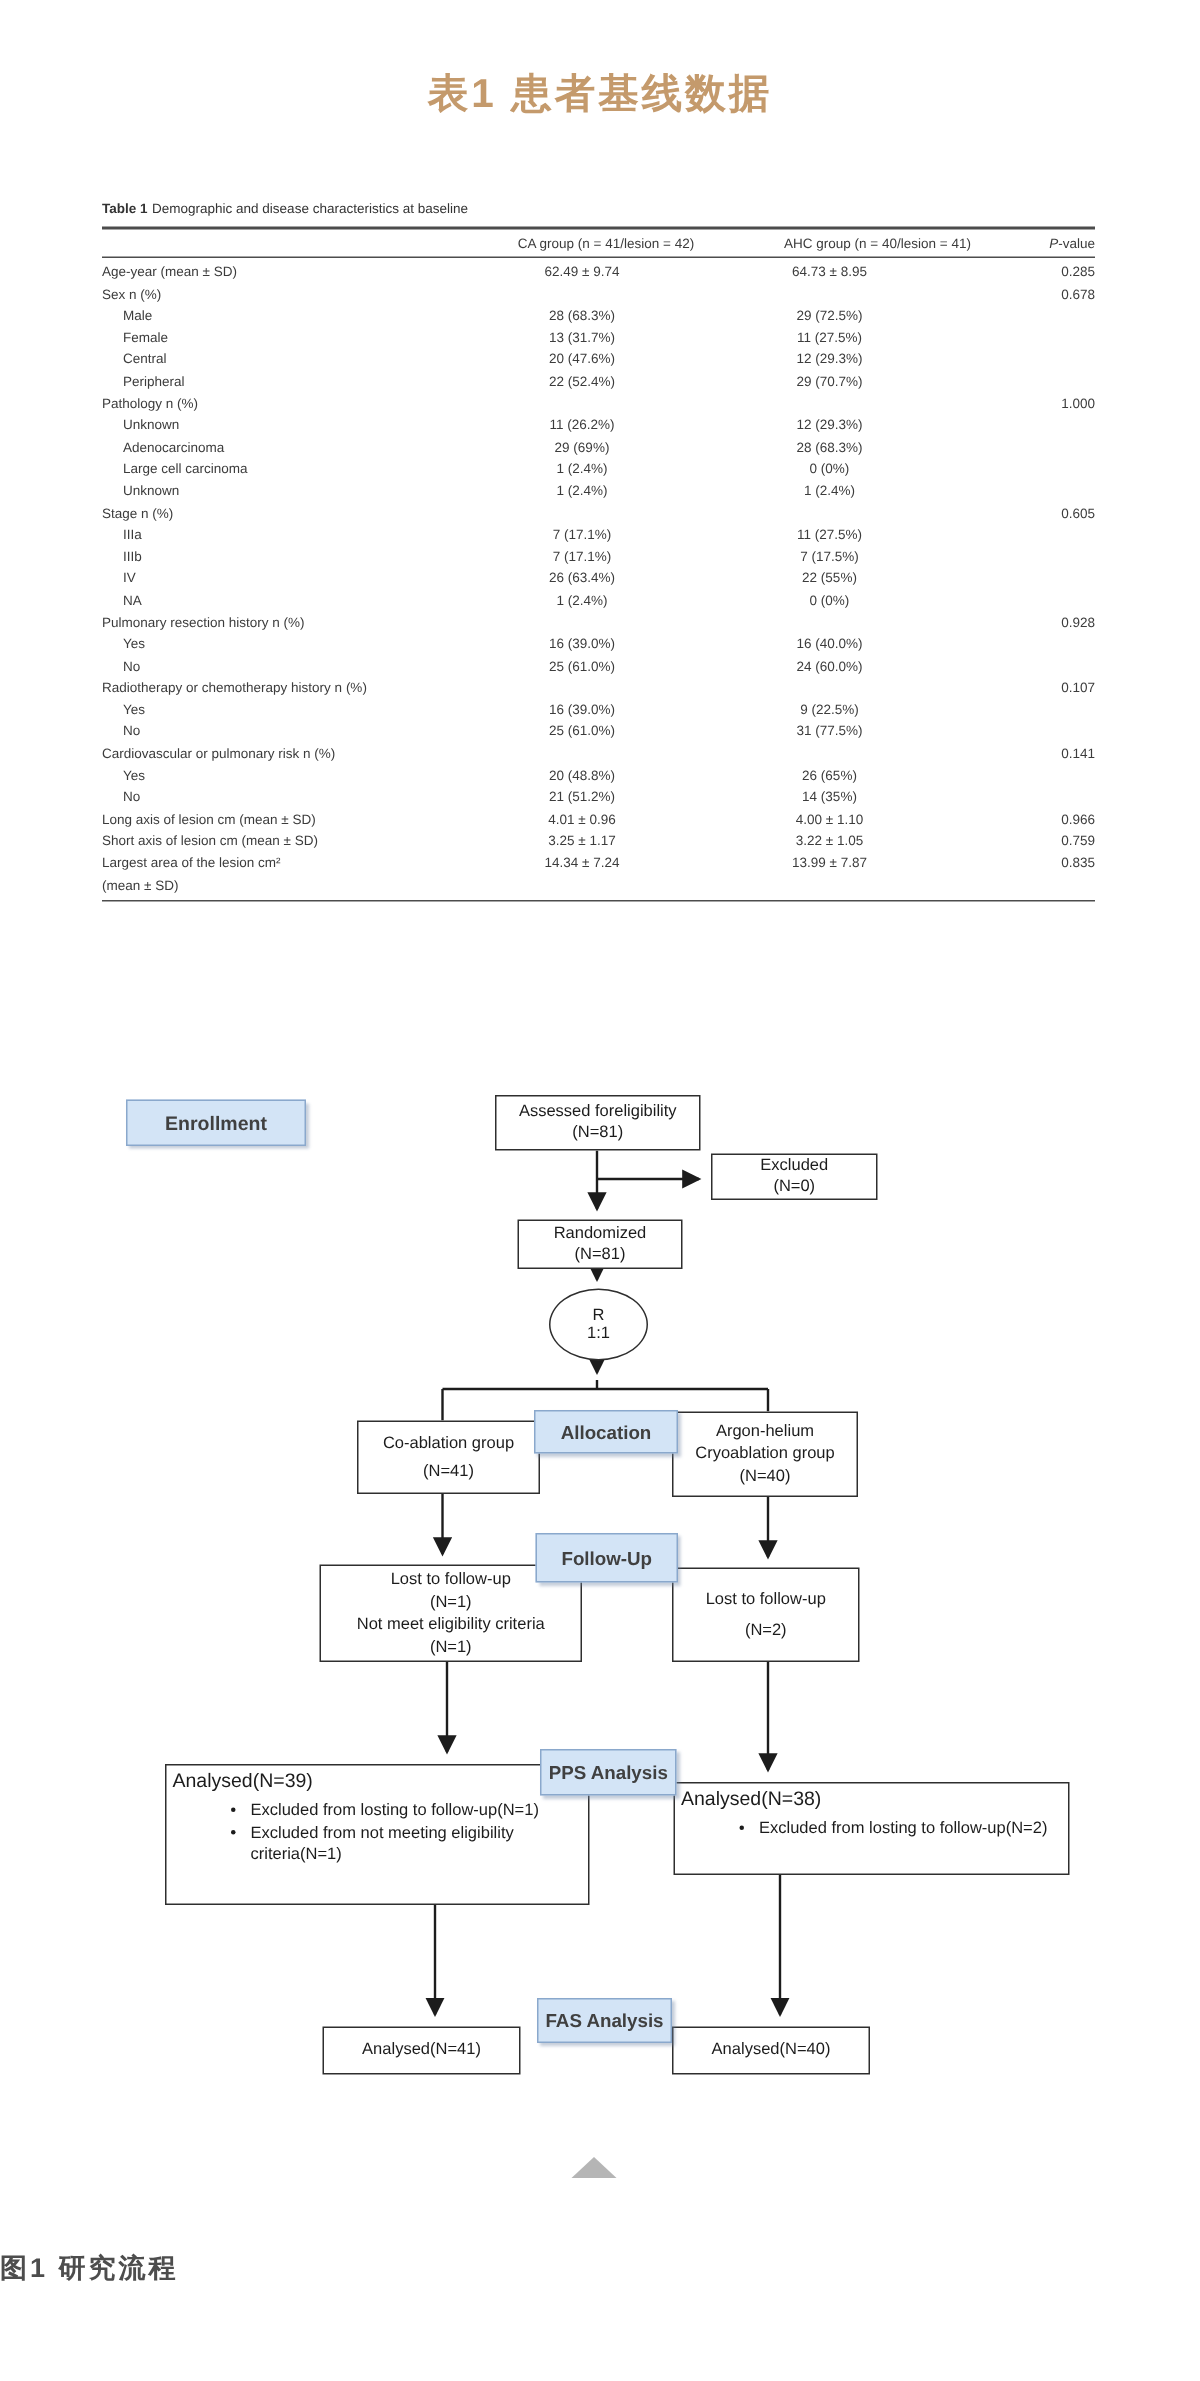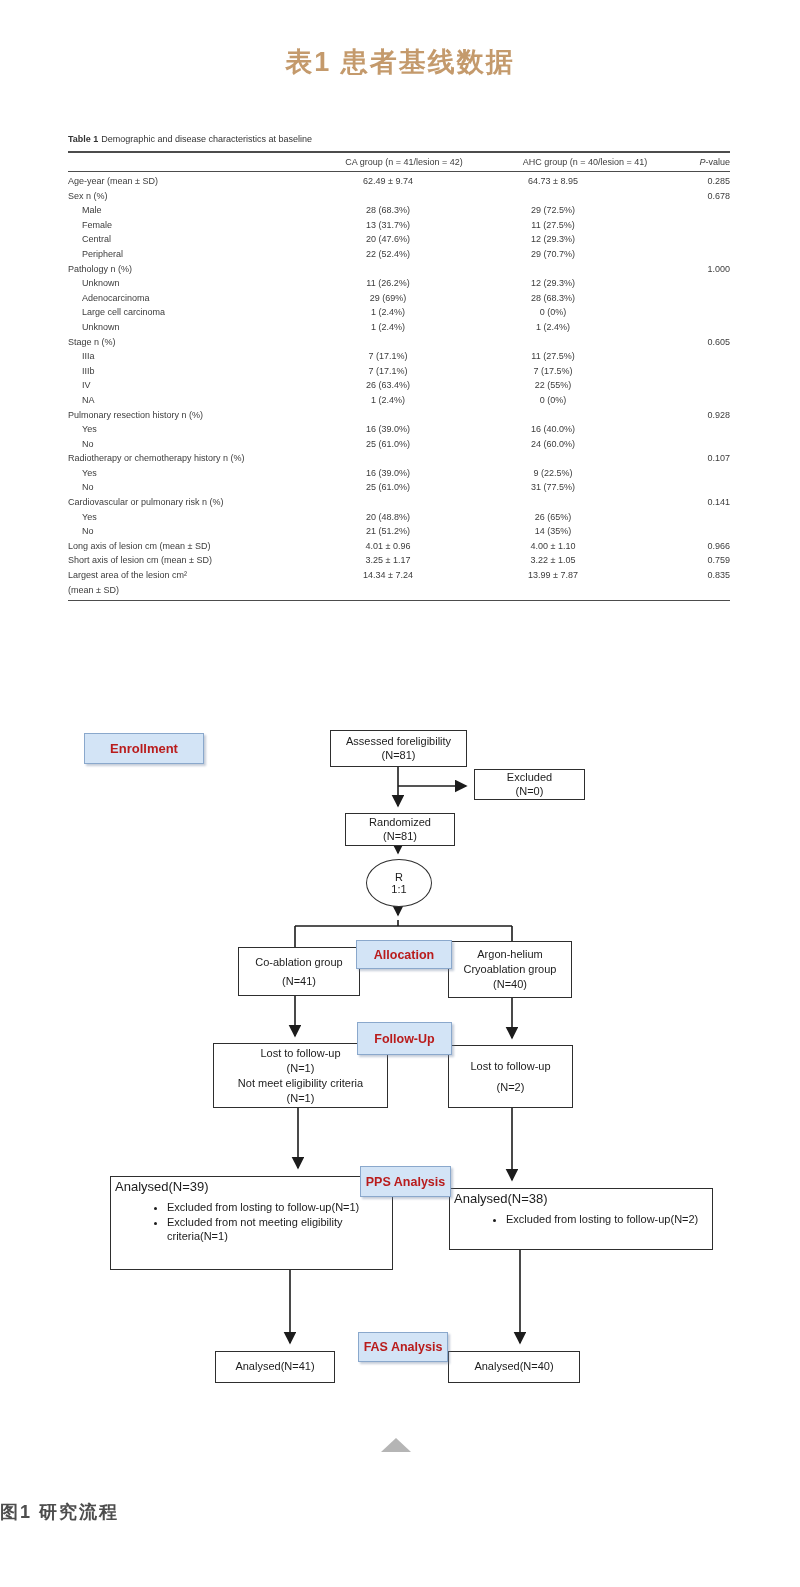--- a/index.html
+++ b/index.html
@@ -28,36 +28,36 @@
   .fbox{position:absolute;border:1.5px solid #2e2e2e;background:#fff;text-align:center;
     font-size:11px;line-height:13.5px;color:#1c1c1c;display:flex;flex-direction:column;
     justify-content:center;box-sizing:border-box;}
   .fbox span{display:block;}
   .fbox.lefty{justify-content:flex-start;text-align:left;padding:3px 4px;}
   .fbox.lefty .btitle{font-size:13px;}
   .fbox ul{margin:6px 0 0 0;padding-left:52px;}
   .fbox li{font-size:11px;line-height:14px;margin-bottom:1px;}
   .slabel{position:absolute;background:var(--label-fill,#d3e4f6);
     border:1px solid var(--label-border,#8aa8cc);font-weight:bold;font-size:12.5px;
-    color:#b91c1c;display:flex;align-items:center;justify-content:center;box-sizing:border-box;
+    color:#404040;display:flex;align-items:center;justify-content:center;box-sizing:border-box;
     box-shadow:2px 2px 2px rgba(110,130,160,.4);}
   .ellipse{position:absolute;left:366px;top:859px;width:64px;height:46px;border:1.5px solid #2e2e2e;
     border-radius:50%;background:#fff;display:flex;flex-direction:column;align-items:center;
     justify-content:center;font-size:11px;line-height:12px;color:#1c1c1c;}
   
   #n-assessed{left:330px;top:730px;width:137px;height:37px;}
   #n-excluded{left:474px;top:769px;width:111px;height:31px;}
   #n-randomized{left:345px;top:813px;width:110px;height:33px;}
   #n-co{left:238px;top:947px;width:122px;height:49px;line-height:19px;}
   #n-argon{left:448px;top:941px;width:124px;height:57px;line-height:15px;}
   #n-lostl{left:213px;top:1043px;width:175px;height:65px;line-height:15px;}
   #n-lostr{left:448px;top:1045px;width:125px;height:63px;line-height:21px;}
   #n-an39{left:110px;top:1176px;width:283px;height:94px;}
   #n-an38{left:449px;top:1188px;width:264px;height:62px;}
-  #n-an41{left:215px;top:1351px;width:120px;height:32px;}
+  #n-an41{left:215px;top:1351px;width:132px;height:32px;}
   #n-an40{left:448px;top:1351px;width:132px;height:32px;}
   #l-enroll{left:84px;top:733px;width:120px;height:31px;font-size:13px;}
   #l-alloc{left:356px;top:940px;width:96px;height:29px;}
   #l-follow{left:357px;top:1022px;width:95px;height:33px;}
   #l-pps{left:360px;top:1166px;width:91px;height:31px;}
   #l-fas{left:358px;top:1332px;width:90px;height:30px;}
   
   .triangle-up{position:absolute;left:381px;top:1438px;width:0;height:0;
     border-left:15px solid transparent;border-right:15px solid transparent;
     border-bottom:14px solid var(--triangle-color,#b5b5b5);}

